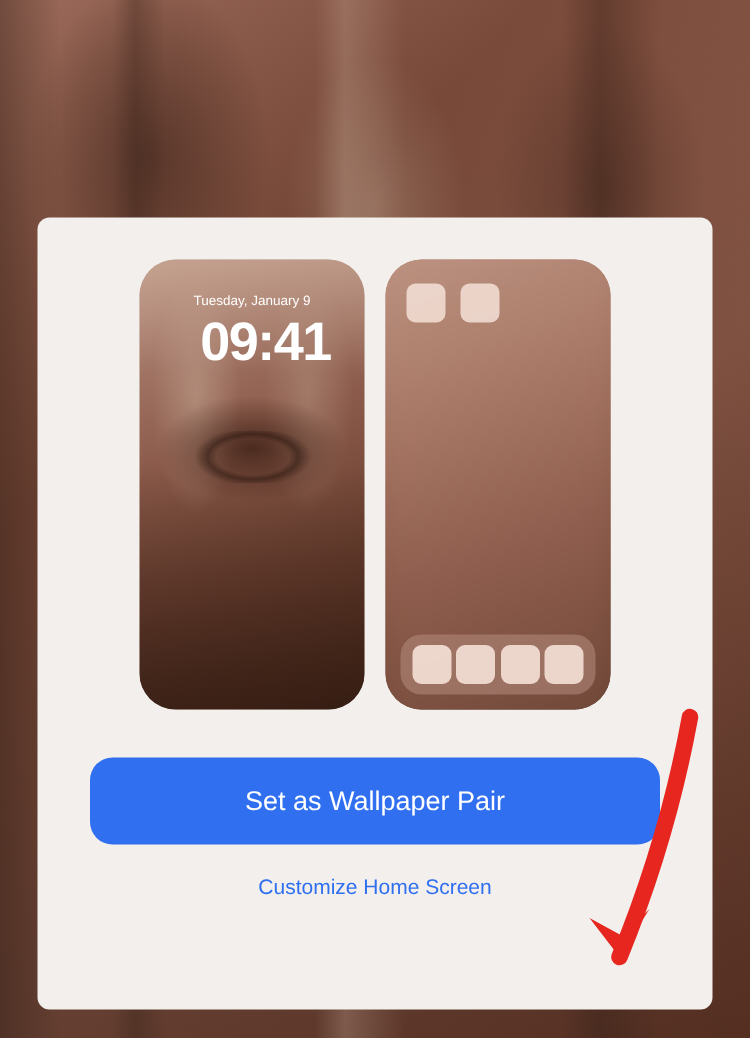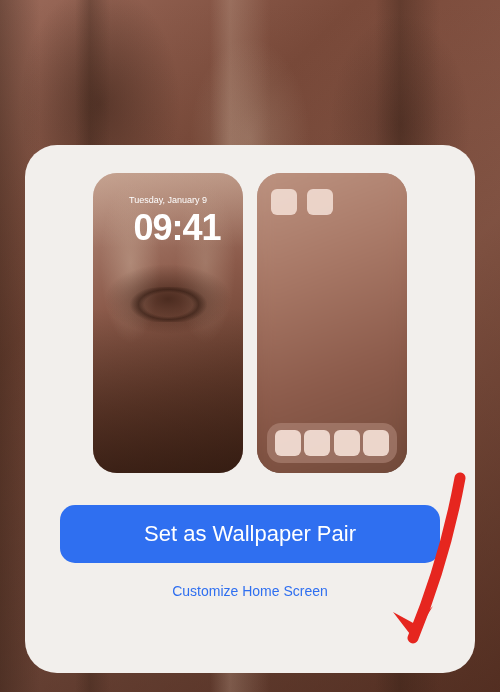--- a/index.html
+++ b/index.html
@@ -36,21 +36,21 @@
         linear-gradient(90deg, transparent 42%, rgba(200,170,150,0.3) 46%, transparent 54%),
         linear-gradient(90deg, transparent 75%, rgba(50,30,20,0.35) 80%, transparent 88%);
     }
     .modal-card {
       position: absolute;
       left: 25px;
       top: 145px;
       width: 450px;
       height: 528px;
       background: #f2efec;
-      border-radius: 32px;
+      border-radius: 8px;
       padding: 28px 32px 32px 32px;
       display: flex;
       flex-direction: column;
       align-items: center;
     }
     .previews {
       display: flex;
       gap: 14px;
       margin-bottom: 32px;
     }
@@ -148,21 +148,21 @@
       background: rgba(245, 225, 215, 0.9);
       border-radius: 6px;
     }
     .primary-button {
       width: 380px;
       height: 58px;
       background: #2f6ff0;
       border: none;
       border-radius: 15px;
       color: #fff;
-      font-size: 22px;
+      font-size: 18px;
       font-weight: 500;
       cursor: pointer;
       margin-bottom: 20px;
     }
     .secondary-button {
       background: none;
       border: none;
       color: #2f6ff0;
       font-size: 14px;
       font-weight: 500;

